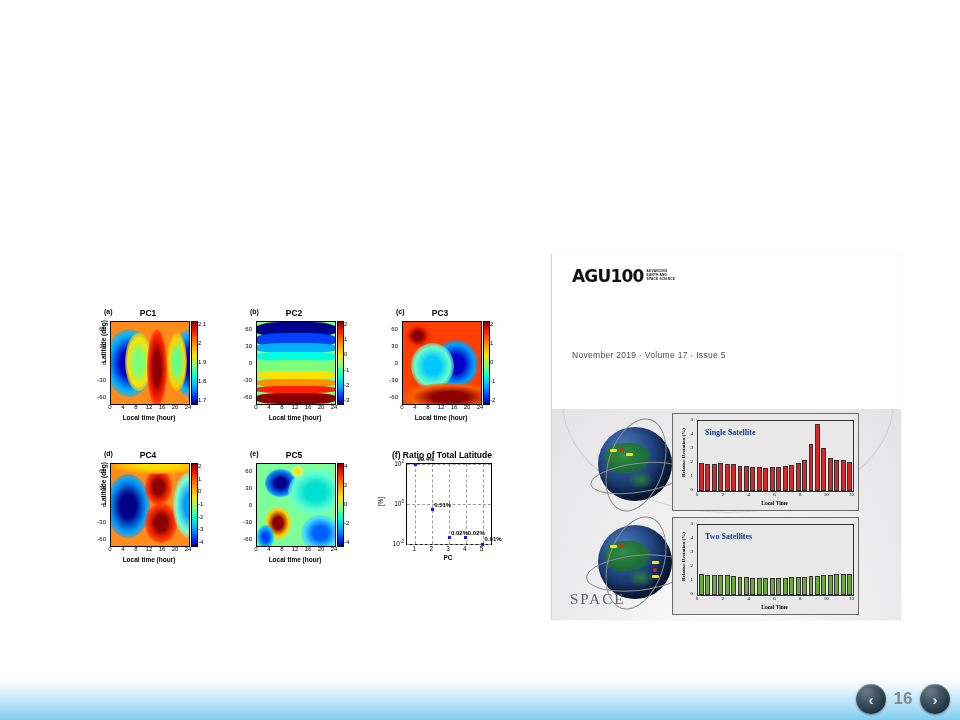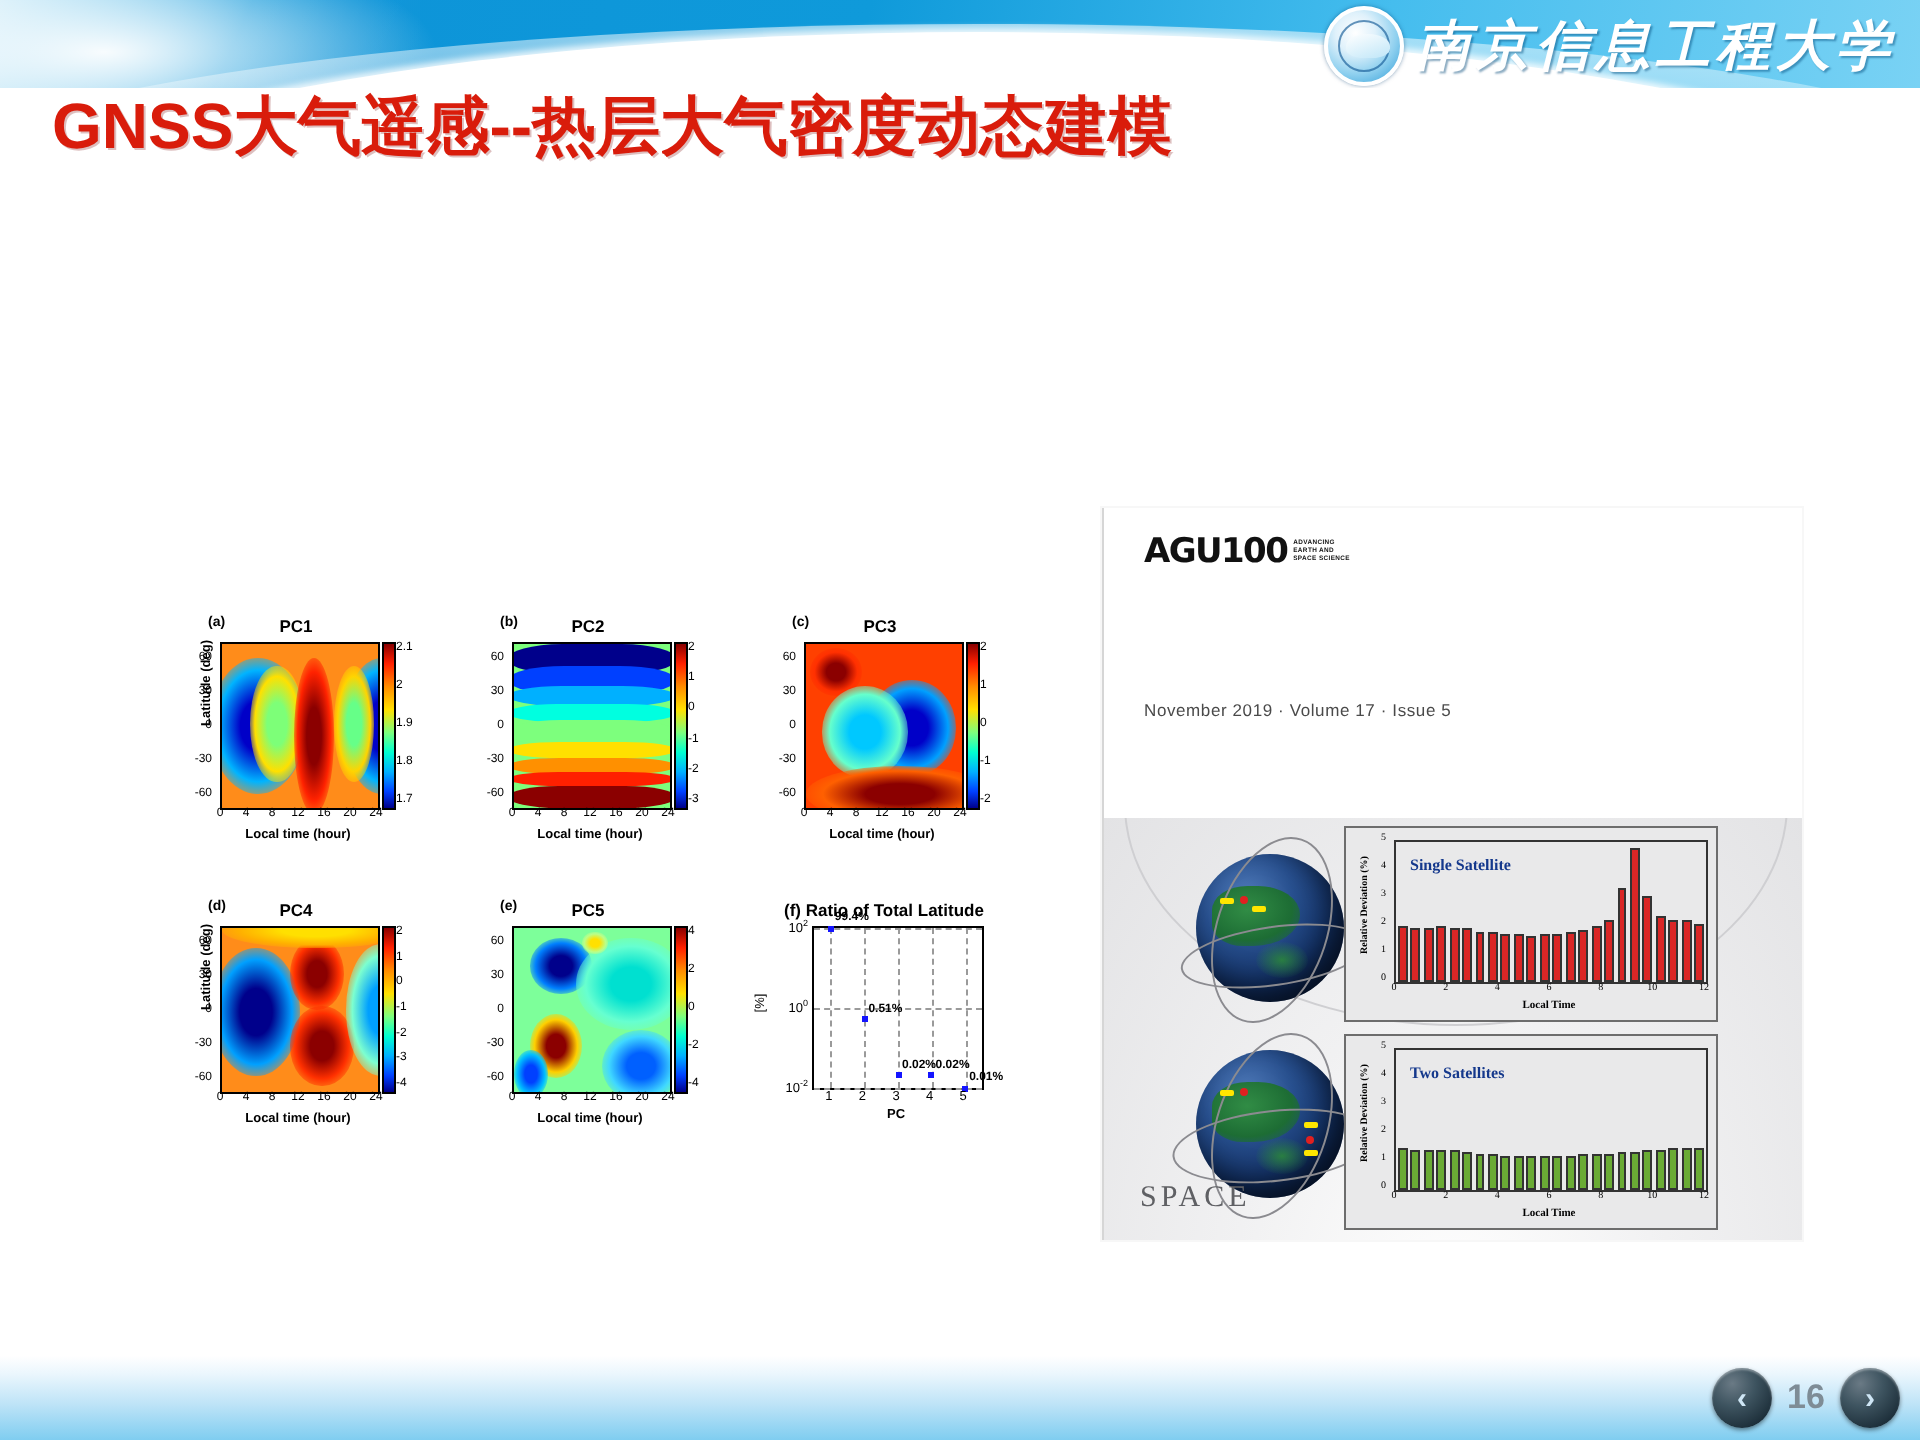--- a/index.html
+++ b/index.html
@@ -127,33 +127,21 @@
      background:radial-gradient(circle at 34% 26%,#6a7a85 0%,#3e5460 38%,#1d2f3a 78%,#16242d 100%);
      box-shadow:0 1px 2px rgba(0,0,0,.45),inset 0 1px 1px rgba(255,255,255,.35);
      display:flex;align-items:center;justify-content:center;color:#cfe6f5;font-size:15px;font-weight:bold;}
   .pagenum{font-size:17px;color:#7e8c96;font-weight:bold;min-width:22px;text-align:center;}
 </style>
 </head>
 <body>
 
 <div class="slide">
 
-  <div class="banner">
-    <div class="banner-bg"></div>
-    <div class="banner-ray"></div>
-    <div class="banner-glow"></div>
-    <div class="banner-swoosh2"></div>
-    <div class="banner-swoosh"></div>
-    <div class="uni-logo">
-      <div class="uni-emblem"></div>
-      <div class="uni-name">南京信息工程大学</div>
-    </div>
-  </div>
-
-  <div class="title">GNSS大气遥感--热层大气密度动态建模</div>
+
 
 
   <div class="fig-left">
     <div class="pcgrid" id="pcgrid">
         <div class="pcpanel" style="left: 0px; top: 8px;">
           <div class="pc-tag" style="left: 16px;">(a)</div>
           <div class="pc-title">PC1</div>
           <div class="pc-plotbox" style="background: rgb(255, 140, 26);">
             <div class="blob" style="left: -8%; top: 8%; width: 62%; height: 84%; background: radial-gradient(rgb(0, 0, 200) 0%, rgb(0, 0, 200) 26%, rgb(0, 180, 255) 58%, rgba(255, 255, 255, 0) 82%);"></div>
             <div class="blob" style="left: 18%; top: 14%; width: 34%; height: 70%; background: radial-gradient(rgb(125, 255, 120) 0%, rgb(125, 255, 120) 26%, rgb(255, 224, 0) 58%, rgba(255, 255, 255, 0) 82%);"></div>

